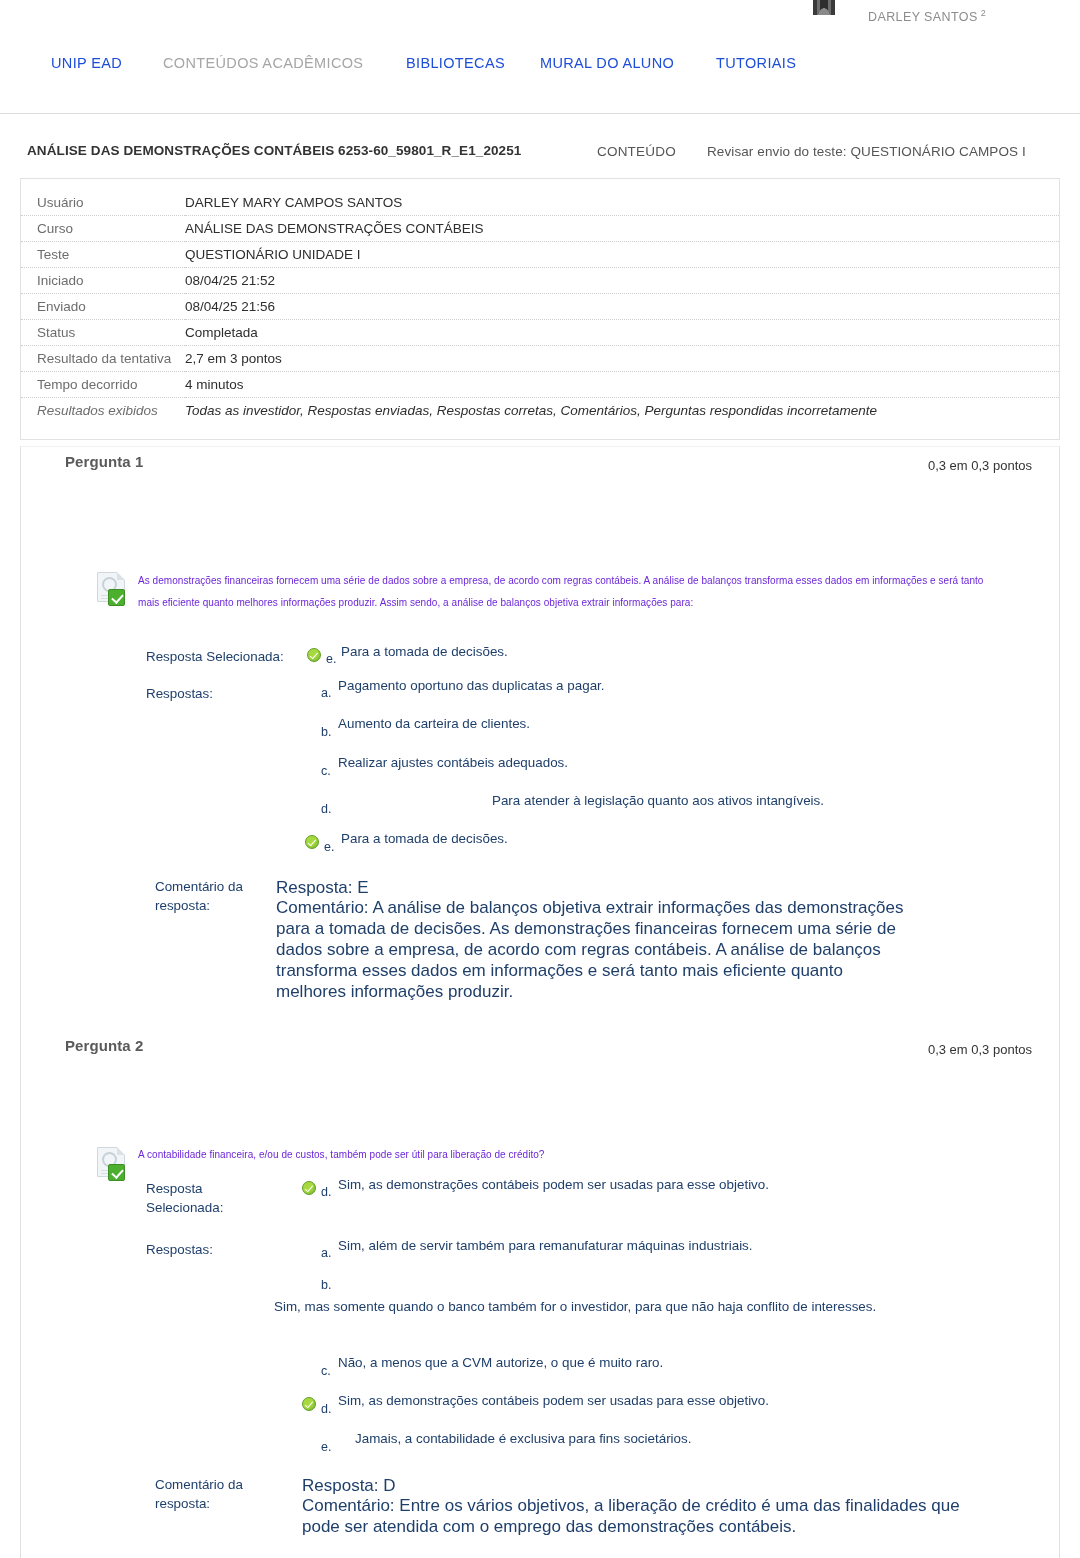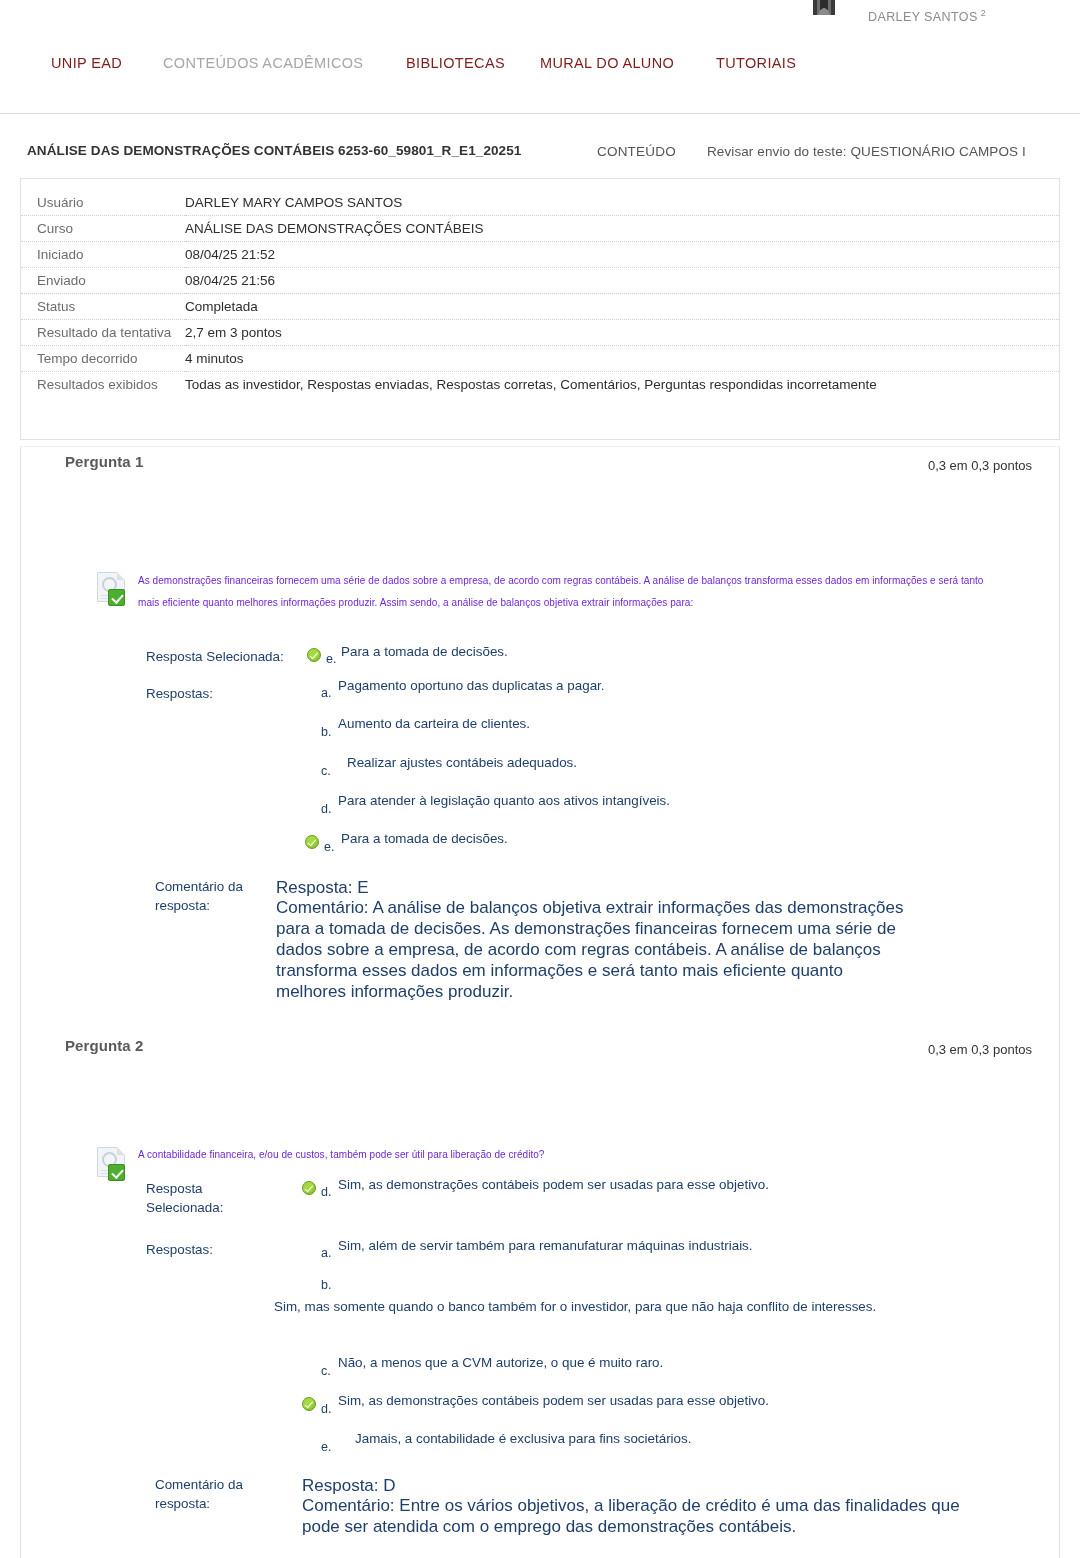--- a/index.html
+++ b/index.html
@@ -29,21 +29,21 @@
   }
   .user-name sup { font-size: 9px; color:#8c8c8c; margin-left:3px; }
 
   
   .main-nav {
     position: absolute; top: 55px; left: 0; right: 0; height: 32px;
   }
   .nav-item {
     position: absolute; top: 0;
     font-size: 14.5px; letter-spacing: .35px; white-space: nowrap;
-    color: #7f1d1d; cursor: pointer; text-decoration: none;
+    color: #1d4ed8; cursor: pointer; text-decoration: none;
   }
   .nav-item.muted { color: #a6a6a6; }
   .nav-unip { left: 51px; }
   .nav-cont { left: 163px; }
   .nav-bibl { left: 406px; }
   .nav-mural { left: 540px; }
   .nav-tut  { left: 716px; }
 
   .nav-rule {
     position: absolute; top: 113px; left: 0; width: 1080px;
@@ -71,21 +71,21 @@
     border: 1px solid #e2e2e2; background: #fff;
   }
   table.info { border-collapse: collapse; width: 100%; margin-top: 11px; }
   table.info tr { }
   table.info td {
     padding: 5px 0 5px 0;
     font-size: 13.5px;
     vertical-align: top;
     border-bottom: 1px dotted #cfcfcf;
   }
-  table.info tr:last-child td { border-bottom: none; }
+  table.info tr:last-child td { border-bottom: none; font-style: italic; }
   table.info td.lbl { width: 164px; padding-left: 16px; color: #6d6d6d; white-space: nowrap; }
   table.info td.val { color: #2e2e2e; padding-right: 16px; }
 
   
   .q-panel {
     position: absolute; left: 20px; width: 1040px;
     border-left: 1px solid #e2e2e2;
     border-right: 1px solid #e2e2e2;
     background: #fff;
   }
@@ -212,20 +212,24 @@
       <tbody>
           <tr>
         <td class="lbl">Usuário</td>
         <td class="val">DARLEY MARY CAMPOS SANTOS</td>
       </tr>
       <tr>
         <td class="lbl">Curso</td>
         <td class="val">ANÁLISE DAS DEMONSTRAÇÕES CONTÁBEIS</td>
       </tr>
       <tr>
+        <td class="lbl">Teste</td>
+        <td class="val">QUESTIONÁRIO UNIDADE I</td>
+      </tr>
+      <tr>
         <td class="lbl">Iniciado</td>
         <td class="val">08/04/25 21:52</td>
       </tr>
       <tr>
         <td class="lbl">Enviado</td>
         <td class="val">08/04/25 21:56</td>
       </tr>
       <tr>
         <td class="lbl">Status</td>
         <td class="val">Completada</td>
@@ -272,24 +276,24 @@
 
         <div class="row-label" style="left:125px; top:197px;">Respostas:</div>
 
         <div class="opt-letter" style="left:300px; top:199px;">a.</div>
         <div class="opt-text" style="left:317px; top:188px; width:640px;">Pagamento oportuno das duplicatas a pagar.</div>
 
         <div class="opt-letter" style="left:300px; top:238px;">b.</div>
         <div class="opt-text" style="left:317px; top:226px; width:640px;">Aumento da carteira de clientes.</div>
 
         <div class="opt-letter" style="left:300px; top:277px;">c.</div>
-        <div class="opt-text" style="left:317px; top:265px; width:640px;margin-left:9px;">Realizar ajustes contábeis adequados.</div>
+        <div class="opt-text" style="left:317px; top:265px; width:640px;">Realizar ajustes contábeis adequados.</div>
 
         <div class="opt-letter" style="left:300px; top:315px;">d.</div>
-        <div class="opt-text" style="left:317px; top:303px; width:640px;">Para atender à legislação quanto aos ativos intangíveis.</div>
+        <div class="opt-text" style="left:317px; top:303px; width:640px;text-align:center;">Para atender à legislação quanto aos ativos intangíveis.</div>
 
         <div class="check-circle" style="left:284px; top:348px;"></div>
         <div class="opt-letter" style="left:303px; top:353px;">e.</div>
         <div class="opt-text" style="left:320px; top:341px; width:640px;">Para a tomada de decisões.</div>
 
         <div class="fb-label" style="left:134px; top:390px; width:120px;">Comentário da</div>
         <div class="fb-label" style="left:134px; top:409px; width:120px;">resposta:</div>
         <div class="fb-body" style="left:255px; top:390px; width:630px;">Resposta: E</div>
         <div class="fb-body" style="left:255px; top:410px; width:630px;">Comentário: A análise de balanços objetiva extrair informações das demonstrações para a tomada de decisões. As demonstrações financeiras fornecem uma série de dados sobre a empresa, de acordo com regras contábeis. A análise de balanços transforma esses dados em informações e será tanto mais eficiente quanto melhores informações produzir.</div>
       </div>

